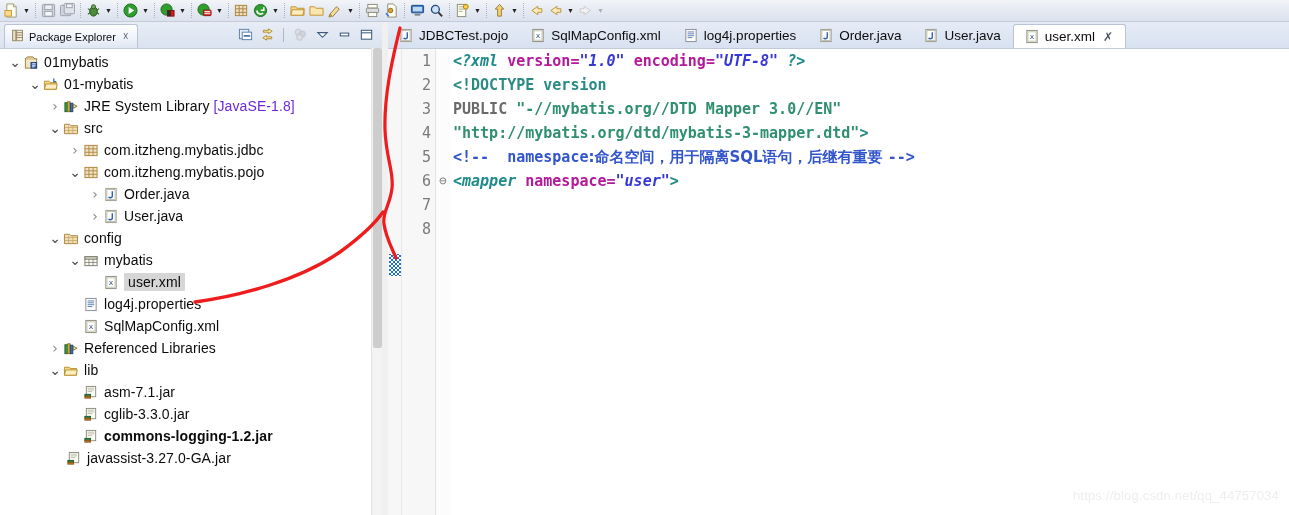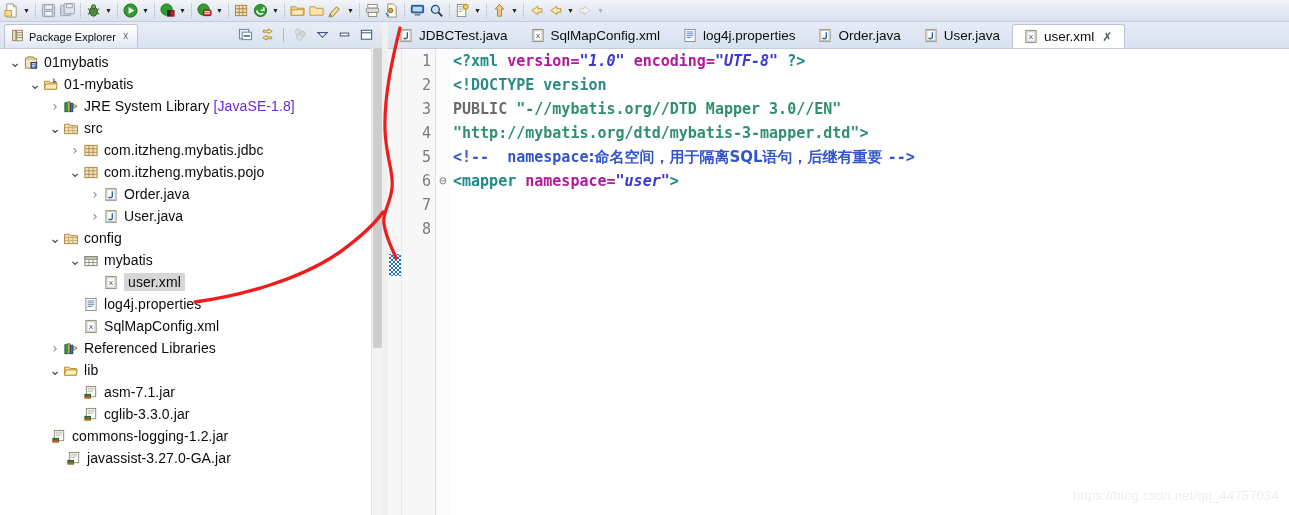--- a/index.html
+++ b/index.html
@@ -184,21 +184,21 @@
     position: absolute; left: 62px; top: 0;
     right: 0; height: 467px;
     font-family: "DejaVu Sans Mono", monospace;
     font-size: 15px;
     padding-left: 3px;
   }
   .cline {
     height: 24px; line-height: 24px; white-space: pre;
   }
   .cline.hl { background: #e8f2fd; }
-  .tag      { color: #1f8a8a; font-weight: bold; }
+  .tag      { color: #1f8a8a; font-weight: bold; font-style: italic; }
   .attr     { color: #b3199a; font-weight: bold; }
   .val      { color: #3737d6; font-style: italic; font-weight: bold; }
   .dtd      { color: #2a8a84; font-weight: bold; }
   .dtdtxt   { color: #6a6a6a; font-weight: bold; }
   .dtdstr   { color: #2f8f6e; font-weight: bold; }
   .cmt      { color: #3355cc; font-weight: bold; }
   .cjk { font-family: "DejaVu Sans", sans-serif; font-weight: bold; }
   .caret {
     display: inline-block; width: 1px; height: 17px;
     background: #000; vertical-align: -3px;
@@ -637,21 +637,21 @@
             <span class="ico">
               <svg width="16" height="15" viewBox="0 0 16 16">
                 <rect x="3" y="1.5" width="10" height="11" fill="#fdfdf8" stroke="#8a8a7a"></rect>
                 <path d="M4.4 3.4h7M4.4 5.2h7M4.4 7h5" stroke="#b5b5a5" stroke-width="0.9"></path>
                 <rect x="1.5" y="10" width="6" height="2" fill="#2f8a4a" stroke="#1b5c30"></rect>
                 <rect x="1.5" y="12" width="6" height="2" fill="#c77c2a" stroke="#8a5414"></rect>
               </svg>
             </span>
             <span class="txt"><span>cglib-3.3.0.jar</span></span>
           </div>
-          <div class="node" style="padding-left: 36px;">
+          <div class="node" style="padding-left: 68px; font-weight: bold;">
             <span class="arrow"></span>
             <span class="ico">
               <svg width="16" height="15" viewBox="0 0 16 16">
                 <rect x="3" y="1.5" width="10" height="11" fill="#fdfdf8" stroke="#8a8a7a"></rect>
                 <path d="M4.4 3.4h7M4.4 5.2h7M4.4 7h5" stroke="#b5b5a5" stroke-width="0.9"></path>
                 <rect x="1.5" y="10" width="6" height="2" fill="#2f8a4a" stroke="#1b5c30"></rect>
                 <rect x="1.5" y="12" width="6" height="2" fill="#c77c2a" stroke="#8a5414"></rect>
               </svg>
             </span>
             <span class="txt"><span>commons-logging-1.2.jar</span></span>
@@ -680,21 +680,21 @@
   <div class="editor-panel">
     <div class="ed-tabrow" id="ed-tabrow">
         <div class="ed-tab">
           <span class="ico">
             <svg width="16" height="15" viewBox="0 0 16 16">
               <rect x="2.5" y="1.5" width="11" height="13" fill="#fefefa" stroke="#9a9a88"></rect>
               <rect x="3.6" y="2.7" width="8.8" height="10.6" fill="#ffffff" stroke="#bfbfae"></rect>
               <path d="M9.4 4.4v5.1c0 1.3-1 1.9-2.1 1.9-.8 0-1.5-.3-1.9-.8" fill="none" stroke="#2f62ad" stroke-width="1.5"></path>
             </svg>
           </span>
-          <span>JDBCTest.java</span>
+          <span>JDBCTest.pojo</span>
         </div>
         <div class="ed-tab">
           <span class="ico">
             <svg width="16" height="15" viewBox="0 0 16 16">
               <rect x="2.5" y="1.5" width="11" height="13" fill="#f7f7f2" stroke="#8a8a7a"></rect>
               <rect x="3.7" y="3" width="8.6" height="10" fill="#ffffff" stroke="#c4c4b4"></rect>
               <text x="8" y="11" font-size="8" font-family="DejaVu Sans Mono, monospace" text-anchor="middle" fill="#1f3f7a">x</text>
             </svg>
           </span>
           <span>SqlMapConfig.xml</span>

